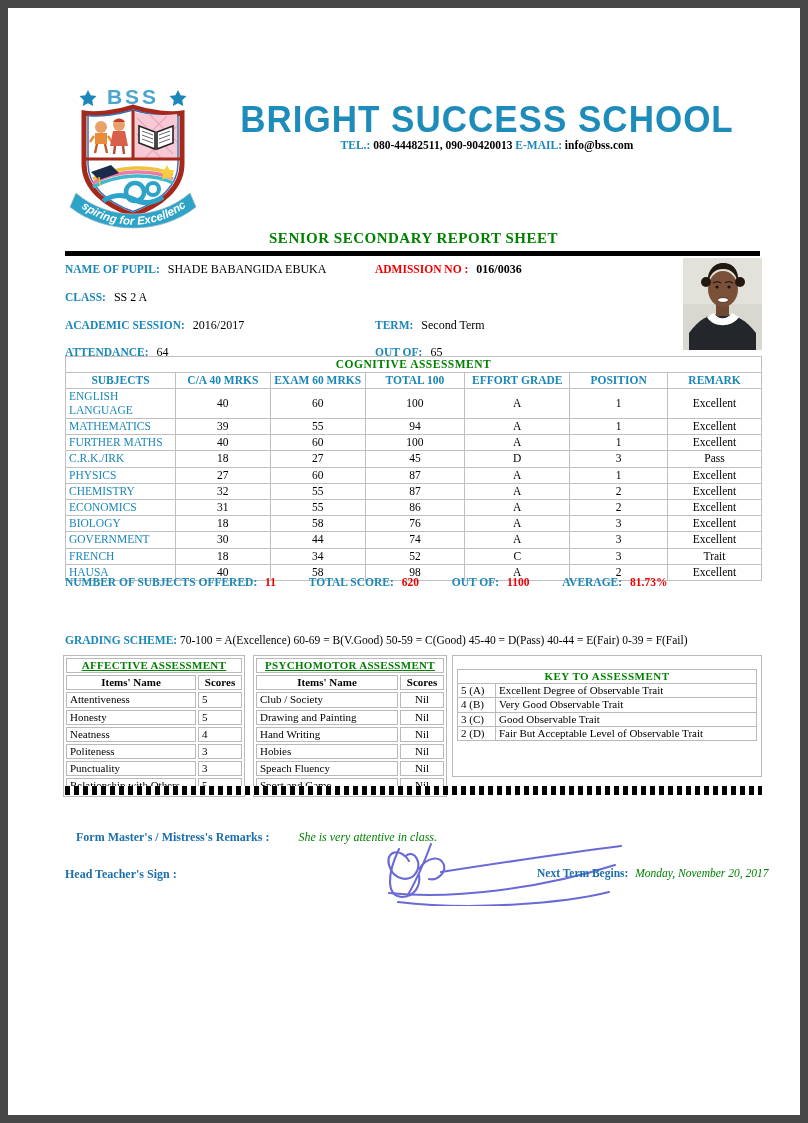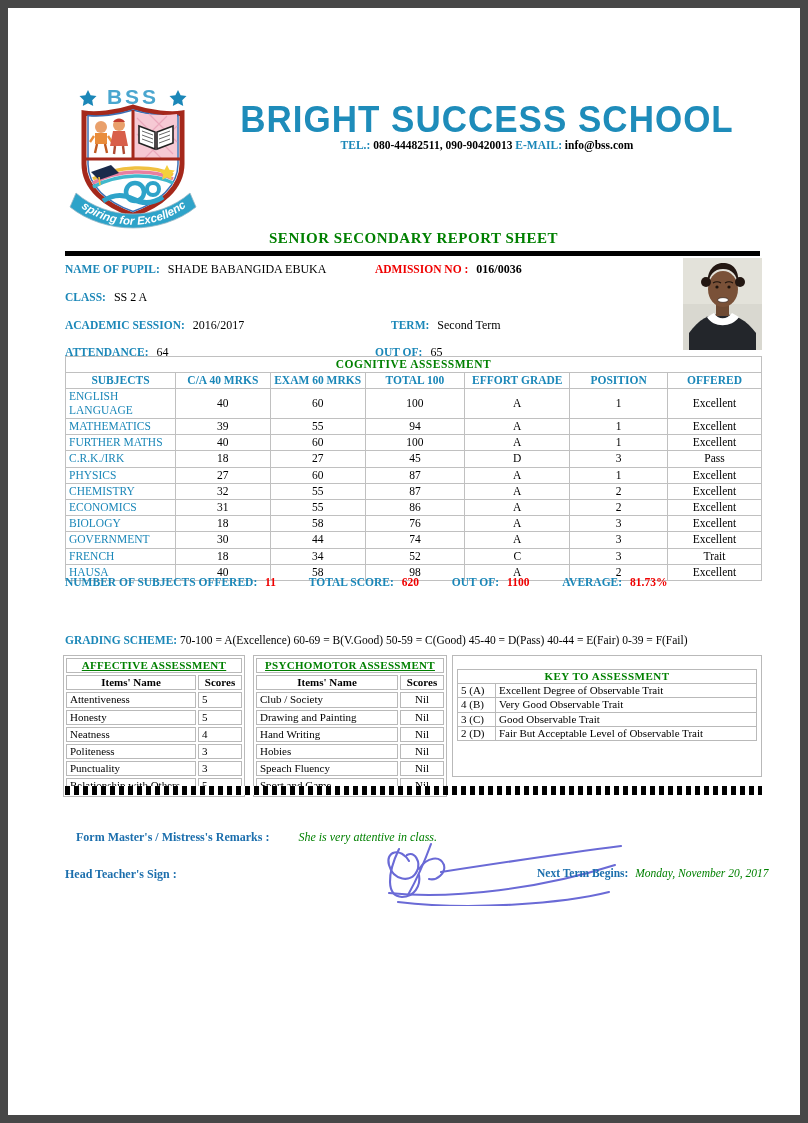--- a/index.html
+++ b/index.html
@@ -184,21 +184,21 @@
       <span class="val b">016/0036</span>
     </div>
     <div class="fld" style="left:0;top:32px;">
       <span class="lab">CLASS:</span>
       <span class="val">SS 2 A</span>
     </div>
     <div class="fld" style="left:0;top:60px;">
       <span class="lab">ACADEMIC SESSION:</span>
       <span class="val">2016/2017</span>
     </div>
-    <div class="fld" style="left:326px;top:60px;">
+    <div class="fld" style="left:310px;top:60px;">
       <span class="lab">TERM:</span>
       <span class="val">Second Term</span>
     </div>
     <div class="fld" style="left:0;top:87px;">
       <span class="lab">ATTENDANCE:</span>
       <span class="val">64</span>
     </div>
     <div class="fld" style="left:310px;top:87px;">
       <span class="lab">OUT OF:</span>
       <span class="val">65</span>
@@ -238,21 +238,21 @@
         <tr class="titlerow">
           <th colspan="7">COGNITIVE ASSESSMENT</th>
         </tr>
         <tr class="headrow">
           <th>SUBJECTS</th>
           <th>C/A 40 MRKS</th>
           <th>EXAM 60 MRKS</th>
           <th>TOTAL 100</th>
           <th>EFFORT GRADE</th>
           <th>POSITION</th>
-          <th>OFFERED</th>
+          <th>REMARK</th>
         </tr>
       </thead>
       <tbody>
 
           <tr>
             <td class="subj">ENGLISH LANGUAGE</td>
             <td>40</td>
             <td>60</td>
             <td>100</td>
             <td>A</td>

